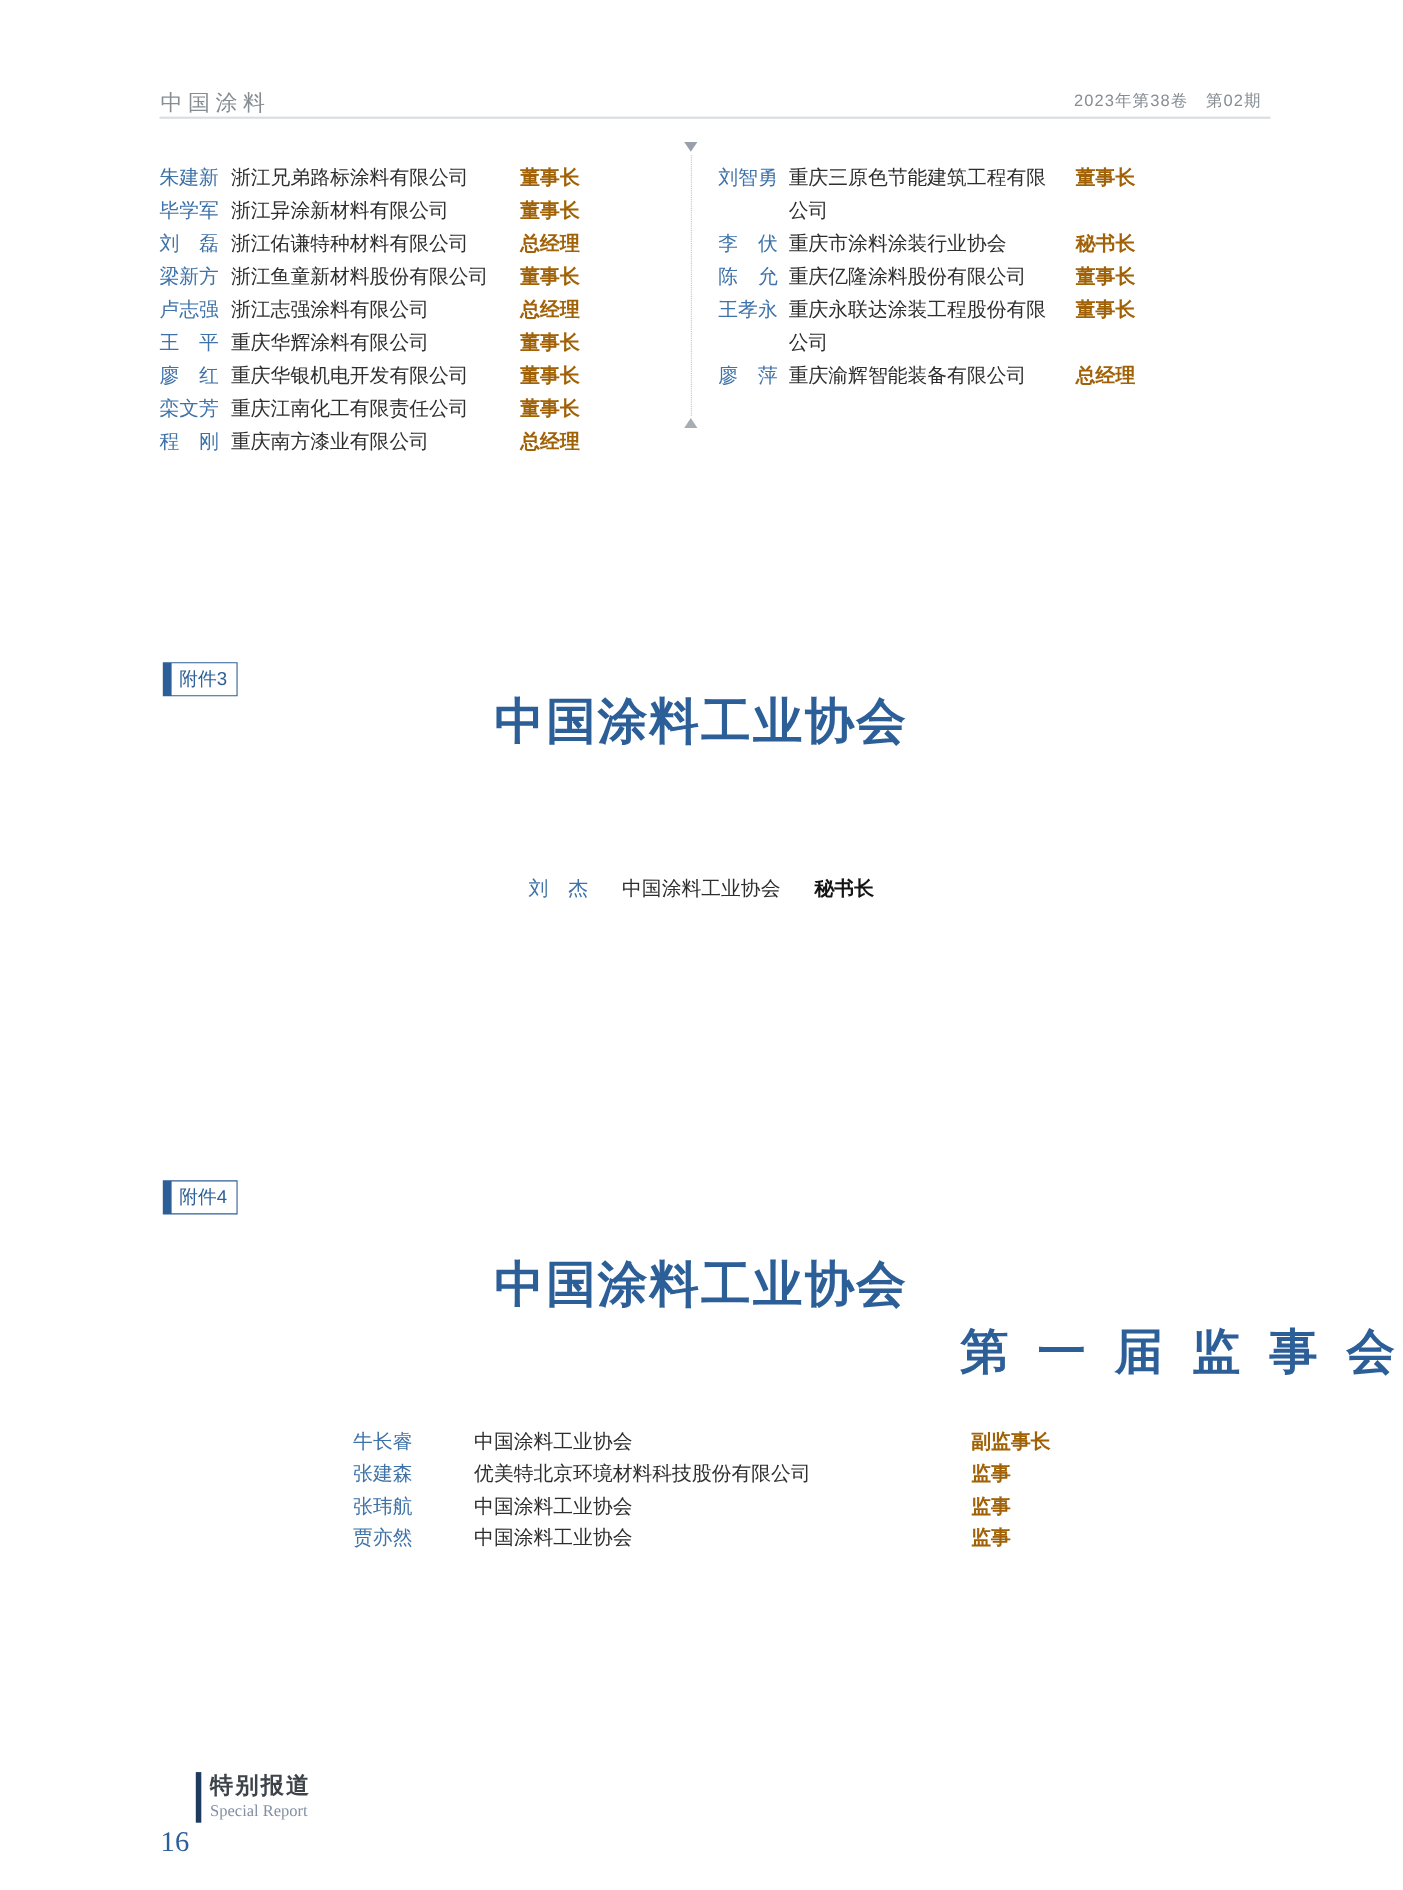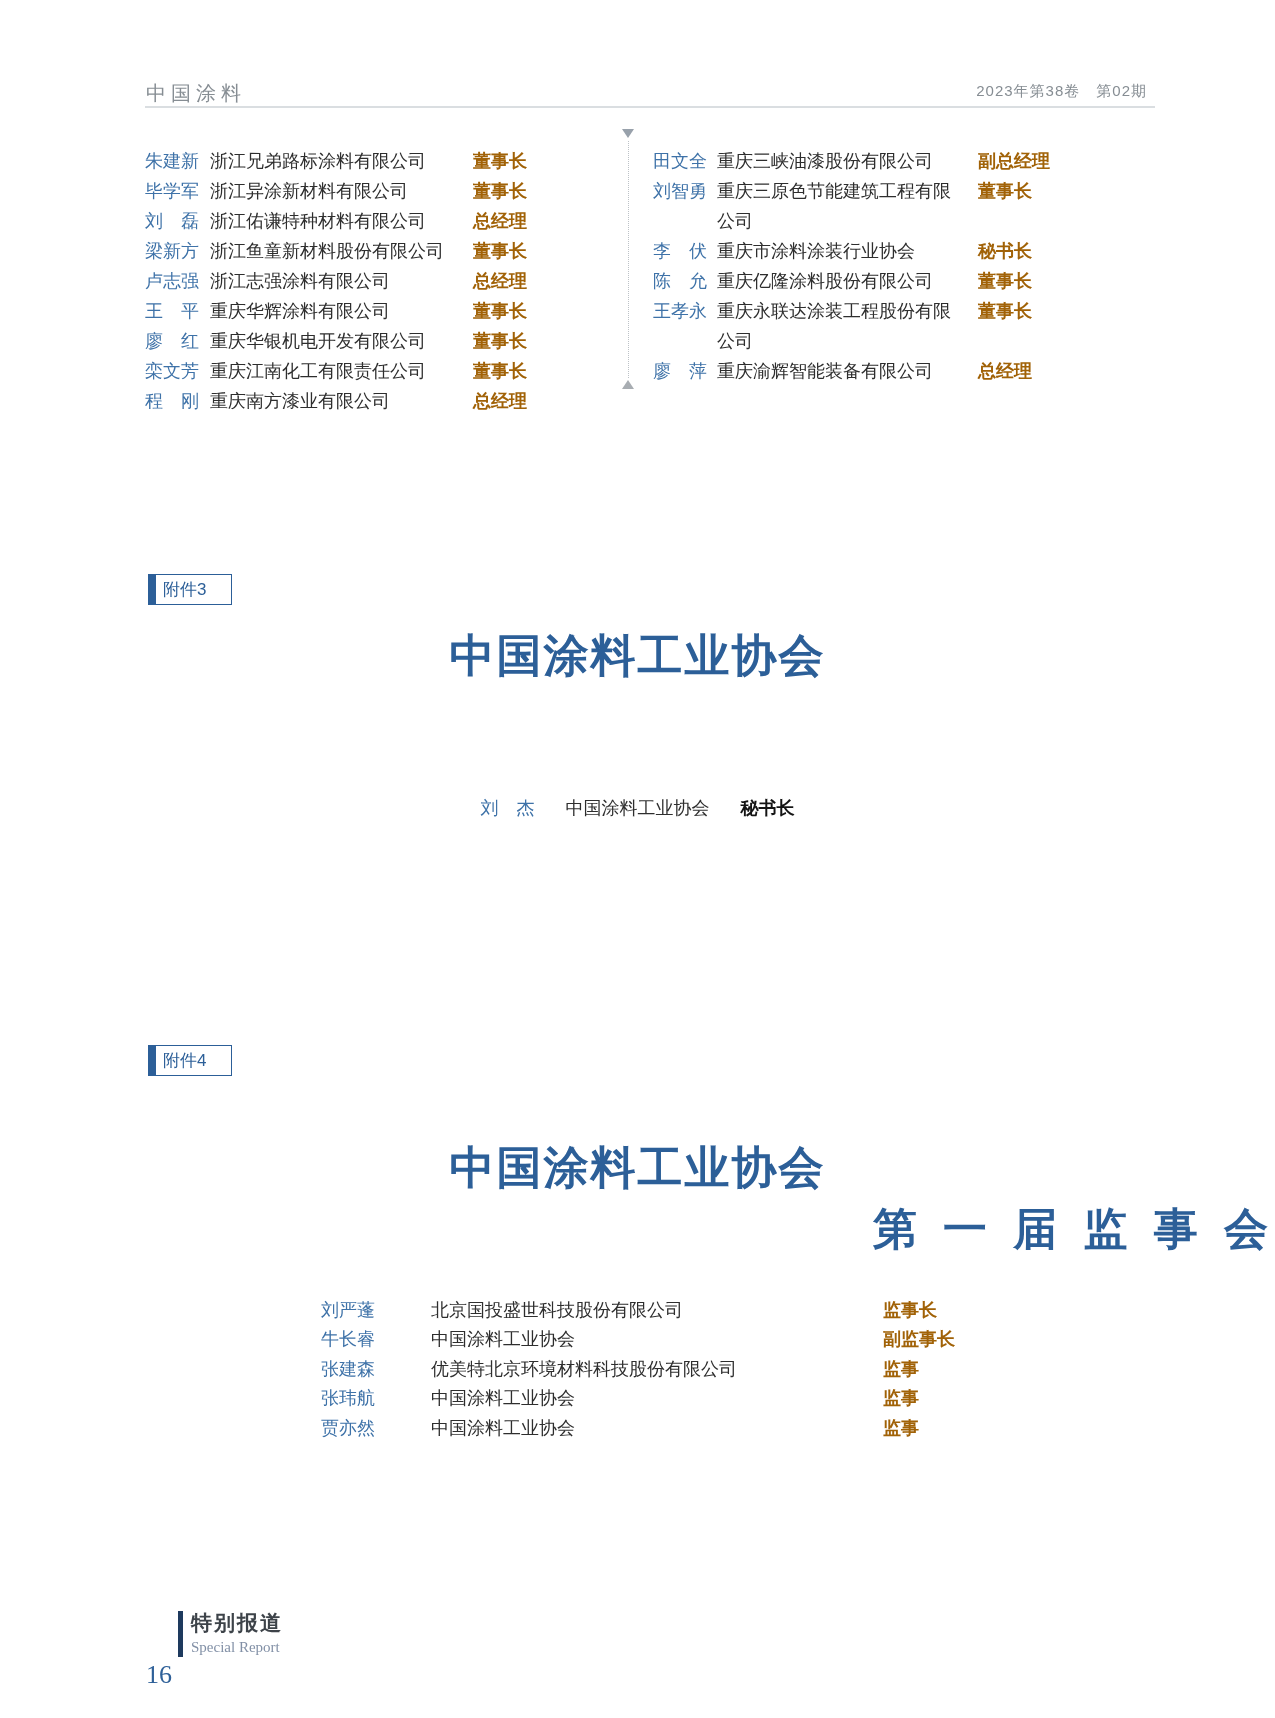--- a/index.html
+++ b/index.html
@@ -23,21 +23,21 @@
   .row .company{color:#2e2e2e;}
   .row .title{color:#a16207;font-weight:600;white-space:nowrap;}
   
   .separator{position:absolute;left:621px;top:129px;width:14px;}
   .tri-down{width:0;height:0;border-left:6px solid transparent;border-right:6px solid transparent;border-top:9px solid #98a1ab;margin-left:1px;}
   .dot-line{width:0;height:237px;border-left:1px dotted #bdc2c7;margin:3px 0 2px 7px;}
   .tri-up{width:0;height:0;border-left:6px solid transparent;border-right:6px solid transparent;border-bottom:9px solid #a8adb2;margin-left:1px;}
   
   .badge{position:absolute;left:148px;display:inline-flex;align-items:center;
     border:1px solid #2c5f98;border-left:8px solid #2c5f98;color:#2c5f98;
-    font-size:17px;padding:3px 25px 3px 7px;background:#fff;}
+    font-size:17px;padding:3px 9px 3px 7px;background:#fff;margin-top:28px;}
   #badge-3{top:574px;}
   #badge-4{top:1045px;}
   
   .doc-title{position:absolute;left:0;width:1275px;text-align:center;color:#2c5f98;font-weight:700;}
   .t-line1{font-size:45px;letter-spacing:2px;}
   .t-line2{font-size:44px;letter-spacing:7px;}
   #t1-l1{top:626px;}
   #t1-l2{top:688px;}
   #t2-l1{top:1138px;}
   #t2-l2{top:1200px;text-align:right;}
@@ -116,25 +116,20 @@
     </div>
 
   <div class="separator">
     <div class="tri-down"></div>
     <div class="dot-line"></div>
     <div class="tri-up"></div>
   </div>
 
   <div class="dir-col" id="top-right">
       <div class="row">
-        <span class="name">田文全</span>
-        <span class="company">重庆三峡油漆股份有限公司</span>
-        <span class="title">副总经理</span>
-      </div>
-      <div class="row">
         <span class="name">刘智勇</span>
         <span class="company">重庆三原色节能建筑工程有限公司</span>
         <span class="title">董事长</span>
       </div>
       <div class="row">
         <span class="name">李　伏</span>
         <span class="company">重庆市涂料涂装行业协会</span>
         <span class="title">秘书长</span>
       </div>
       <div class="row">
@@ -162,25 +157,20 @@
     <span class="company">中国涂料工业协会</span>
     <span class="title">秘书长</span>
   </div>
 
   <div class="badge" id="badge-4">附件4</div>
   <div class="doc-title t-line1" id="t2-l1">中国涂料工业协会</div>
   <div class="doc-title t-line2" id="t2-l2">第 一 届 监 事 会</div>
 
   <div id="bottom-list">
       <div class="row">
-        <span class="name">刘严蓬</span>
-        <span class="company">北京国投盛世科技股份有限公司</span>
-        <span class="title">监事长</span>
-      </div>
-      <div class="row">
         <span class="name">牛长睿</span>
         <span class="company">中国涂料工业协会</span>
         <span class="title">副监事长</span>
       </div>
       <div class="row">
         <span class="name">张建森</span>
         <span class="company">优美特北京环境材料科技股份有限公司</span>
         <span class="title">监事</span>
       </div>
       <div class="row">

